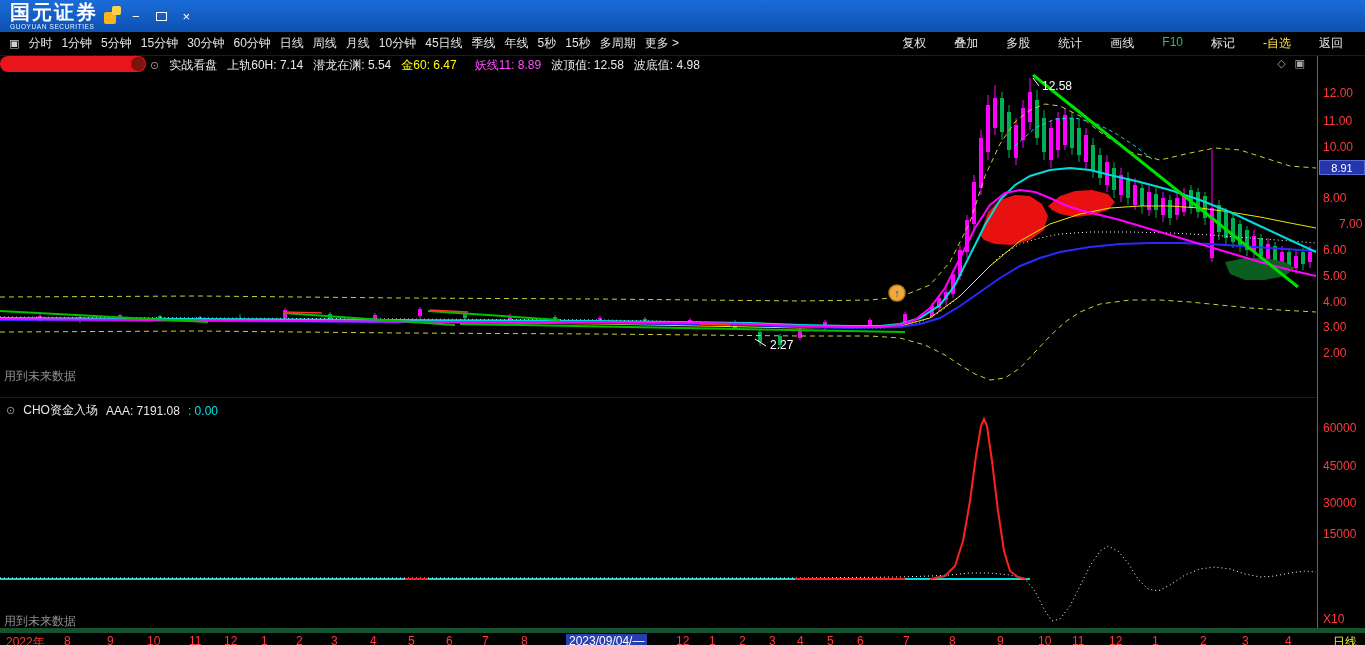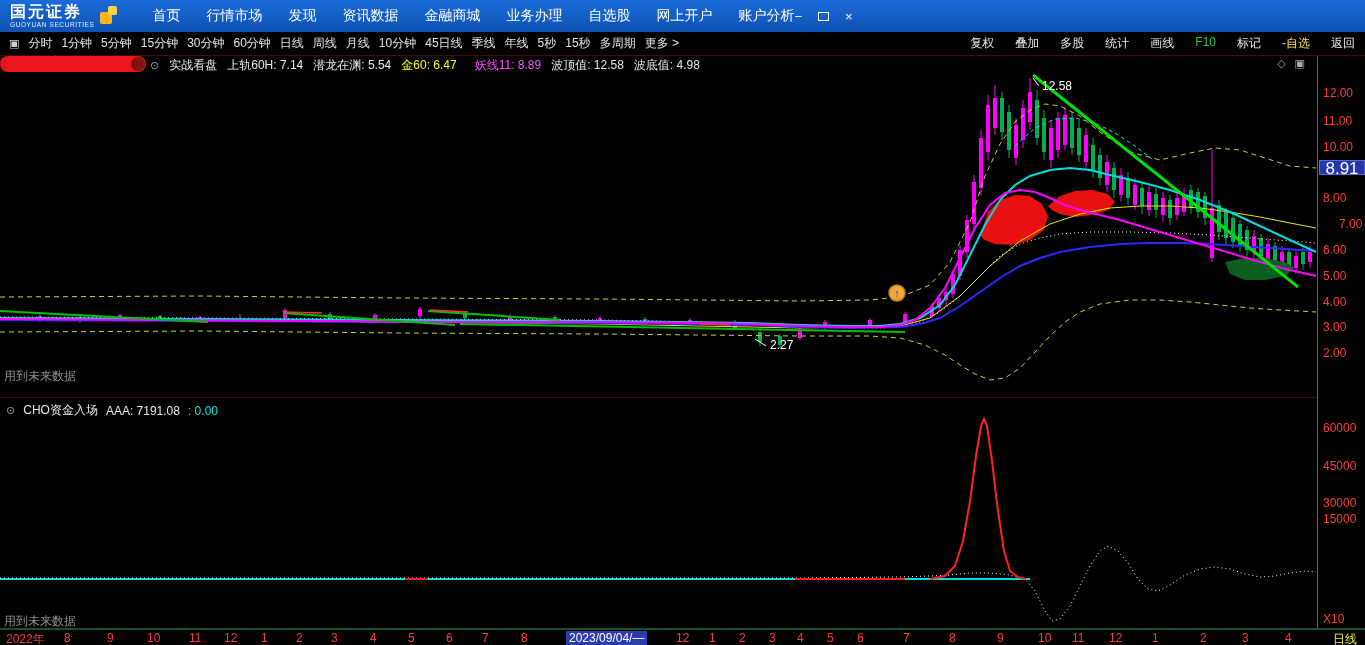--- a/index.html
+++ b/index.html
@@ -5,40 +5,40 @@
   *{margin:0;padding:0;box-sizing:border-box}
   html,body{background:#000}
   body{width:1365px;height:645px;overflow:hidden;font-family:"Liberation Sans","DejaVu Sans",sans-serif}
   .app{position:relative;width:1365px;height:645px;background:#000}
 
   
   .topbar{position:absolute;left:0;top:0;width:1365px;height:32px;
     background:linear-gradient(#1a6cd8,#0e51b2);display:flex;align-items:center;color:#fff;z-index:10}
   .brand{display:flex;align-items:center;padding:0 10px;gap:6px}
   .brand-text{line-height:1}
-  .brand-name{font-size:16px;font-weight:bold;letter-spacing:2px}
+  .brand-name{font-size:20px;font-weight:bold;letter-spacing:2px}
   .brand-sub{font-size:6.5px;letter-spacing:.6px;color:#e8f1ff;margin-top:2px}
   .puzzle{position:relative;width:18px;height:20px}
   .puzzle:before{content:"";position:absolute;left:0;top:6px;width:12px;height:12px;background:#ffb41e;border-radius:2px}
   .puzzle:after{content:"";position:absolute;left:8px;top:0;width:9px;height:9px;background:#ffd24d;border-radius:2px}
   .mainnav{display:flex;gap:26px;font-size:14px;margin-left:24px}
   .nav-item{cursor:pointer;white-space:nowrap}
   .nav-item.selected{color:#aee0ff;font-weight:bold}
   .nav-right{margin-left:auto;display:flex;gap:22px;font-size:14px;padding-right:16px}
   .win{display:flex;gap:16px;align-items:center;padding-right:12px;font-size:13px}
   .win span{cursor:pointer}
   .win-restore{width:11px;height:9px;border:1.5px solid #fff;display:inline-block}
 
   
   .toolbar{position:absolute;left:0;top:32px;width:1365px;height:24px;background:#000;
     display:flex;align-items:center;color:#e4e4e4;font-size:12px;border-bottom:1px solid #420c0c}
   .tb-panel-icon{margin:0 9px;color:#cfcfcf;font-size:11px}
   .periods{display:flex;gap:9px}
   .tb-item{cursor:pointer;white-space:nowrap}
-  .toolbar-right{margin-left:auto;display:flex;gap:21px;padding-right:10px}
+  .toolbar-right{margin-left:auto;display:flex;gap:28px;padding-right:22px}
 
   
   .stage{position:absolute;left:0;top:56px;width:1365px;height:572px;background:#000}
   .main-panel{position:absolute;left:0;top:0;width:1317px;height:341px}
   .sub-panel{position:absolute;left:0;top:341px;width:1317px;height:231px;border-top:1px solid #3c0d0d}
   .main-panel svg,.sub-panel svg{position:absolute;left:0;top:0;z-index:1}
   svg text{font-family:"Liberation Sans","DejaVu Sans",sans-serif}
 
   .chart-header{position:absolute;left:150px;top:1px;display:flex;gap:10px;align-items:center;
     font-size:12px;z-index:3;white-space:nowrap}
@@ -50,52 +50,41 @@
   .wm-main{top:312px}
   .wm-sub{top:215px}
   .redact{position:absolute;left:0;top:0;width:146px;height:16px;background:#e8151c;border-radius:8px;z-index:4}
   .redact-dot{position:absolute;left:131px;top:1px;width:14px;height:14px;border-radius:50%;background:#7d120f}
   .corner-icons{position:absolute;right:12px;top:1px;display:flex;gap:9px;color:#a8a8a8;font-size:11px;z-index:3}
 
   
   .price-col{position:absolute;left:1317px;top:0;width:48px;height:572px;border-left:1px solid #e03030;background:#000}
   .axis-label{position:absolute;left:5px;color:#ff3a3a;font-size:12px;white-space:nowrap}
   .price-box{position:absolute;left:1px;width:46px;height:15px;background:#2436ae;color:#fff;
-    font-size:17px;line-height:15px;text-align:center;border:1px solid #5a6ad0}
+    font-size:11px;line-height:15px;text-align:center;border:1px solid #5a6ad0}
 
   
-  .time-axis{position:absolute;left:0;top:628px;width:1365px;height:17px;background:#000;border-top:2px solid #14532d}
+  .time-axis{position:absolute;left:0;top:628px;width:1365px;height:17px;background:#000;border-top:5px solid #14532d}
   .t-label{position:absolute;top:1px;color:#ff3a3a;font-size:12px;white-space:nowrap}
   .t-label.hl{background:#2b3cae;color:#fff;padding:0 3px}
   .t-period{position:absolute;right:8px;top:1px;color:#f0f02a;font-size:12px}
 </style>
 </head>
 <body>
 
 <div class="app">
 
   <header class="topbar">
     <div class="brand">
       <div class="brand-text">
         <div class="brand-name">国元证券</div>
         <div class="brand-sub">GUOYUAN SECURITIES</div>
       </div>
       <div class="puzzle"></div>
     </div>
-    <nav class="mainnav" id="mainnav">
-        <span class="nav-item">首页</span>
-        <span class="nav-item">行情市场</span>
-        <span class="nav-item">发现</span>
-        <span class="nav-item">资讯数据</span>
-        <span class="nav-item">金融商城</span>
-        <span class="nav-item">业务办理</span>
-        <span class="nav-item">自选股</span>
-        <span class="nav-item">网上开户</span>
-        <span class="nav-item">账户分析</span>
-      </nav>
     <div class="win">
       <span>−</span>
       <span class="win-restore"></span>
       <span>×</span>
     </div>
   </header>
 
   <div class="toolbar">
     <span class="tb-panel-icon">▣</span>
     <div class="periods" id="periods">
@@ -360,21 +349,21 @@
         <span class="axis-label" style="top: 135px;">8.00</span>
         <span class="axis-label" style="top: 161px; margin-left: 16px;">7.00</span>
         <span class="axis-label" style="top: 187px;">6.00</span>
         <span class="axis-label" style="top: 213px;">5.00</span>
         <span class="axis-label" style="top: 239px;">4.00</span>
         <span class="axis-label" style="top: 264px;">3.00</span>
         <span class="axis-label" style="top: 290px;">2.00</span>
         <span class="axis-label" style="top: 365px;">60000</span>
         <span class="axis-label" style="top: 403px;">45000</span>
         <span class="axis-label" style="top: 440px;">30000</span>
-        <span class="axis-label" style="top: 456px;">15000</span>
+        <span class="axis-label" style="top: 471px;">15000</span>
         <span class="axis-label" style="top: 556px;">X10</span>
         <div class="price-box" style="top: 104px;">8.91</div>
       </div>
   </div>
 
   <div class="time-axis" id="time-axis">
       <span class="t-label" style="left: 6px;">2022年</span>
       <span class="t-label" style="left: 64px;">8</span>
       <span class="t-label" style="left: 107px;">9</span>
       <span class="t-label" style="left: 147px;">10</span>

